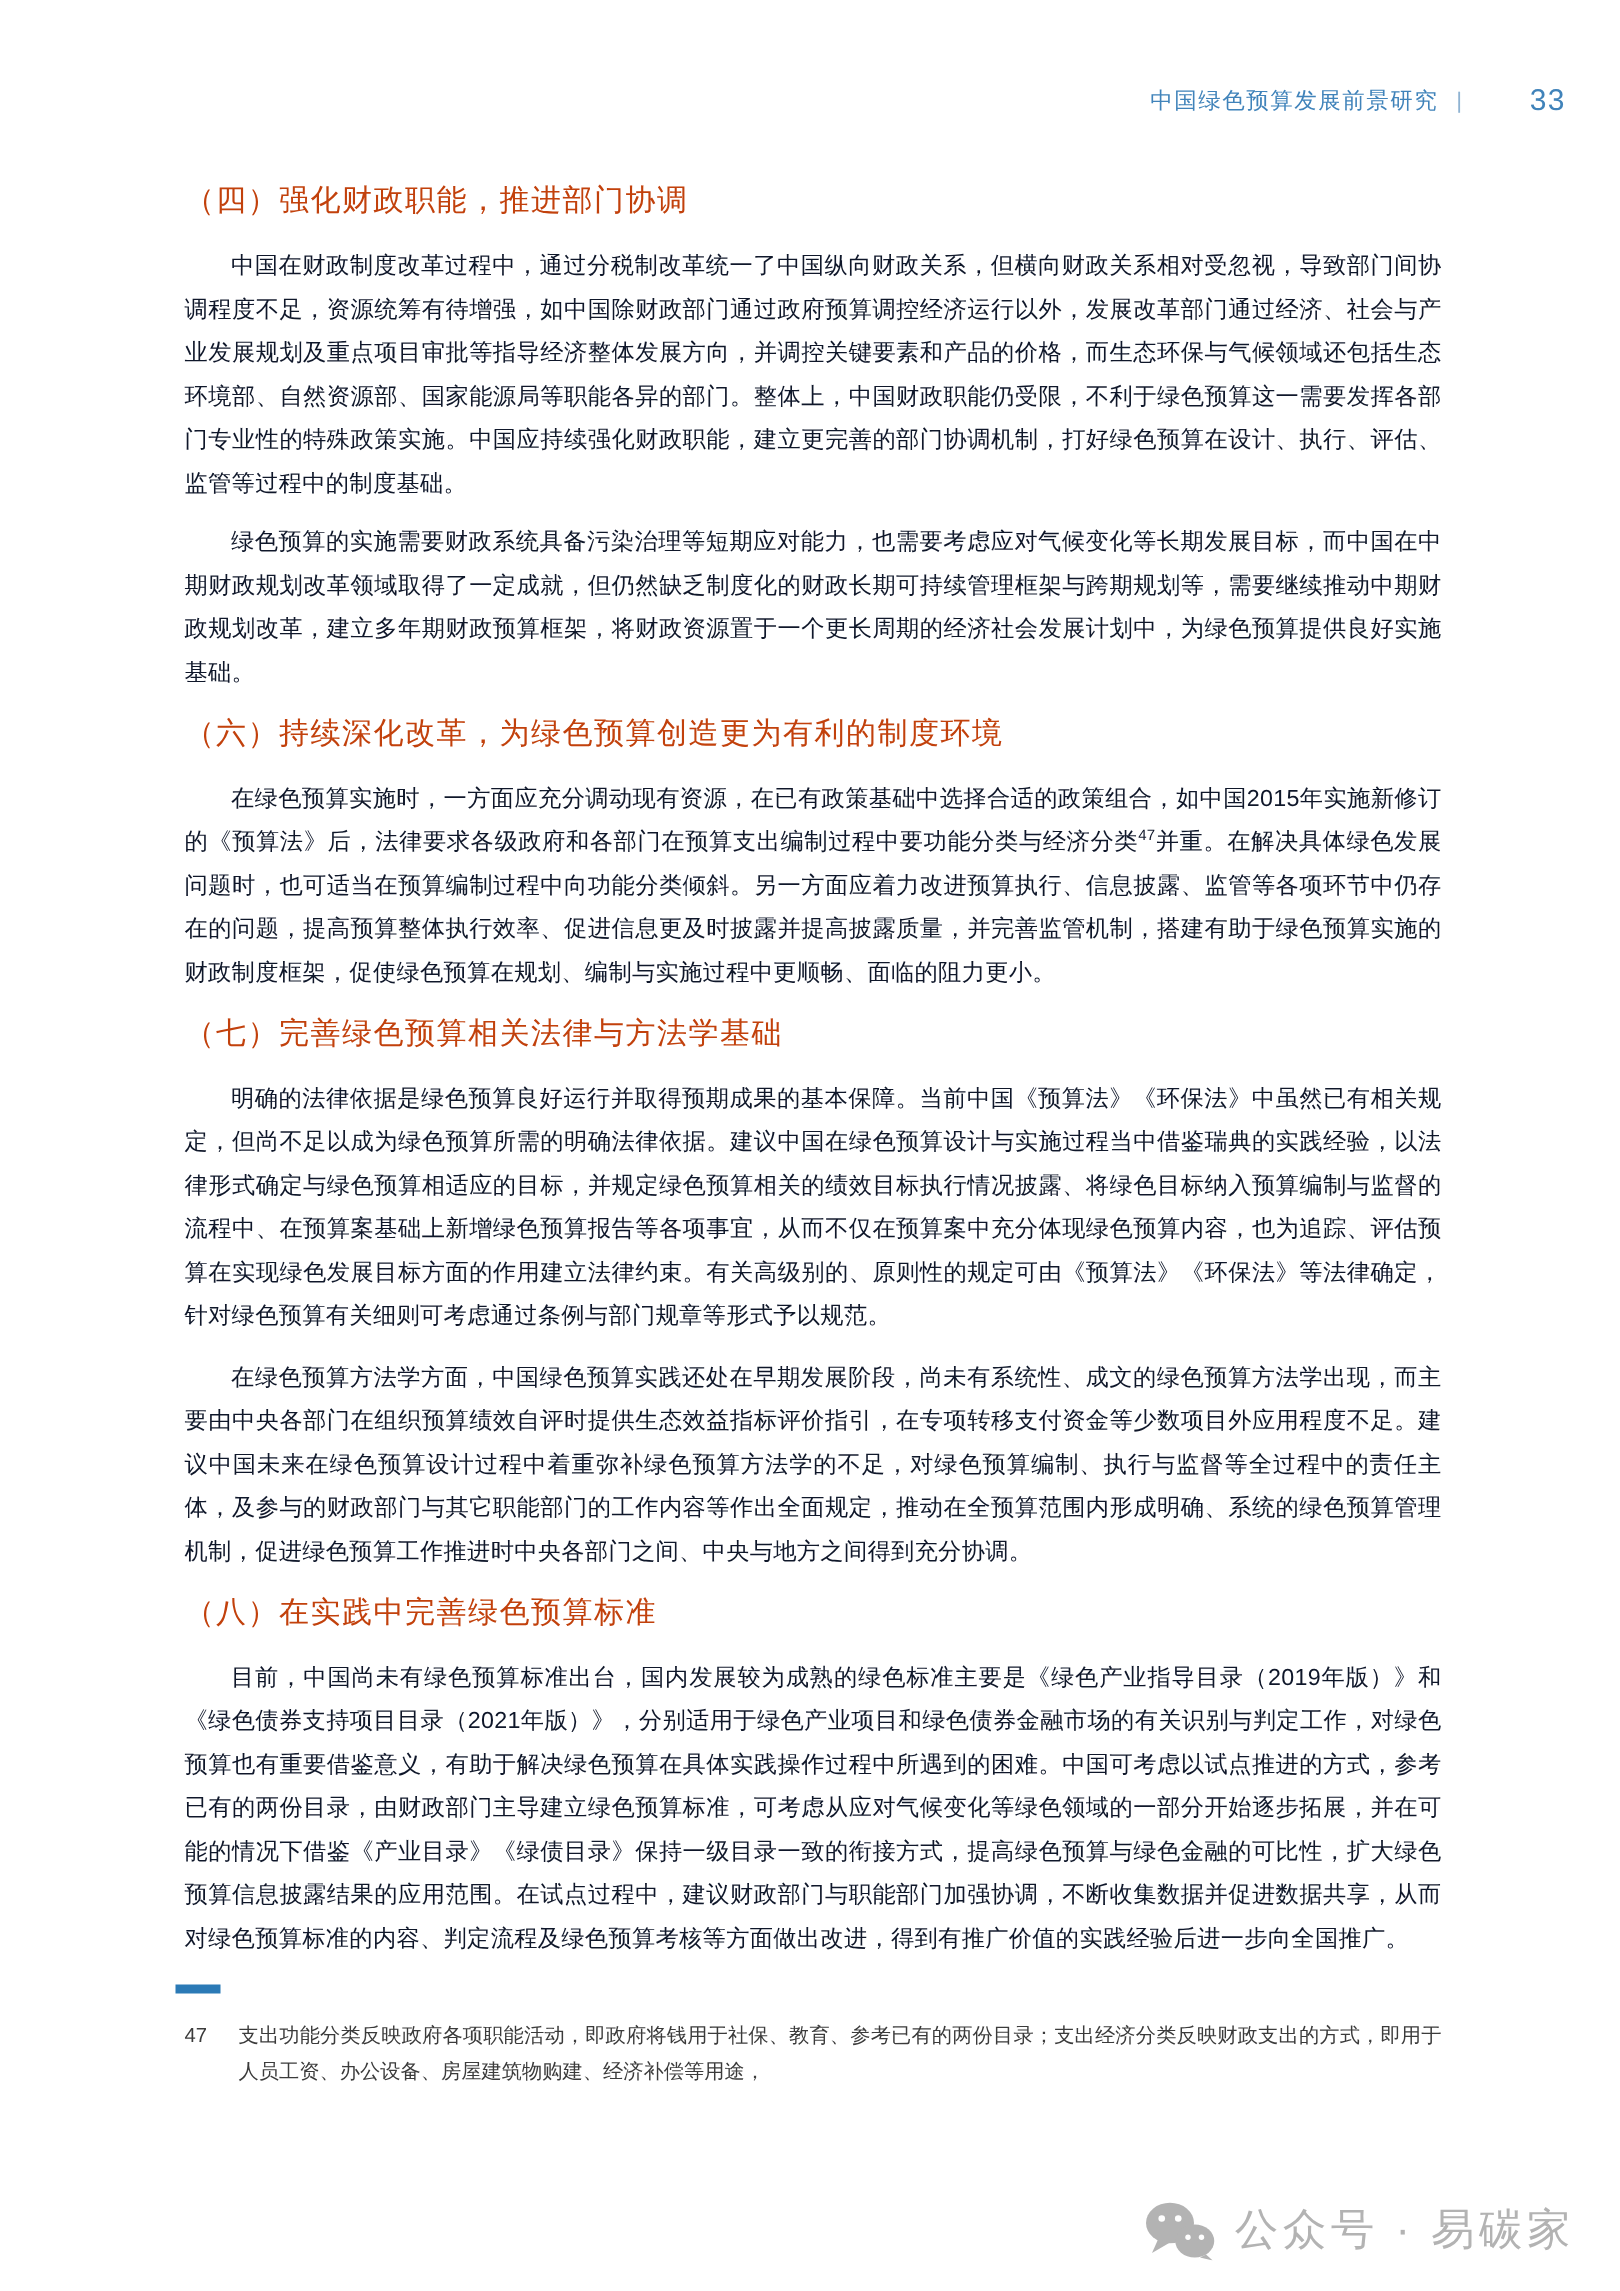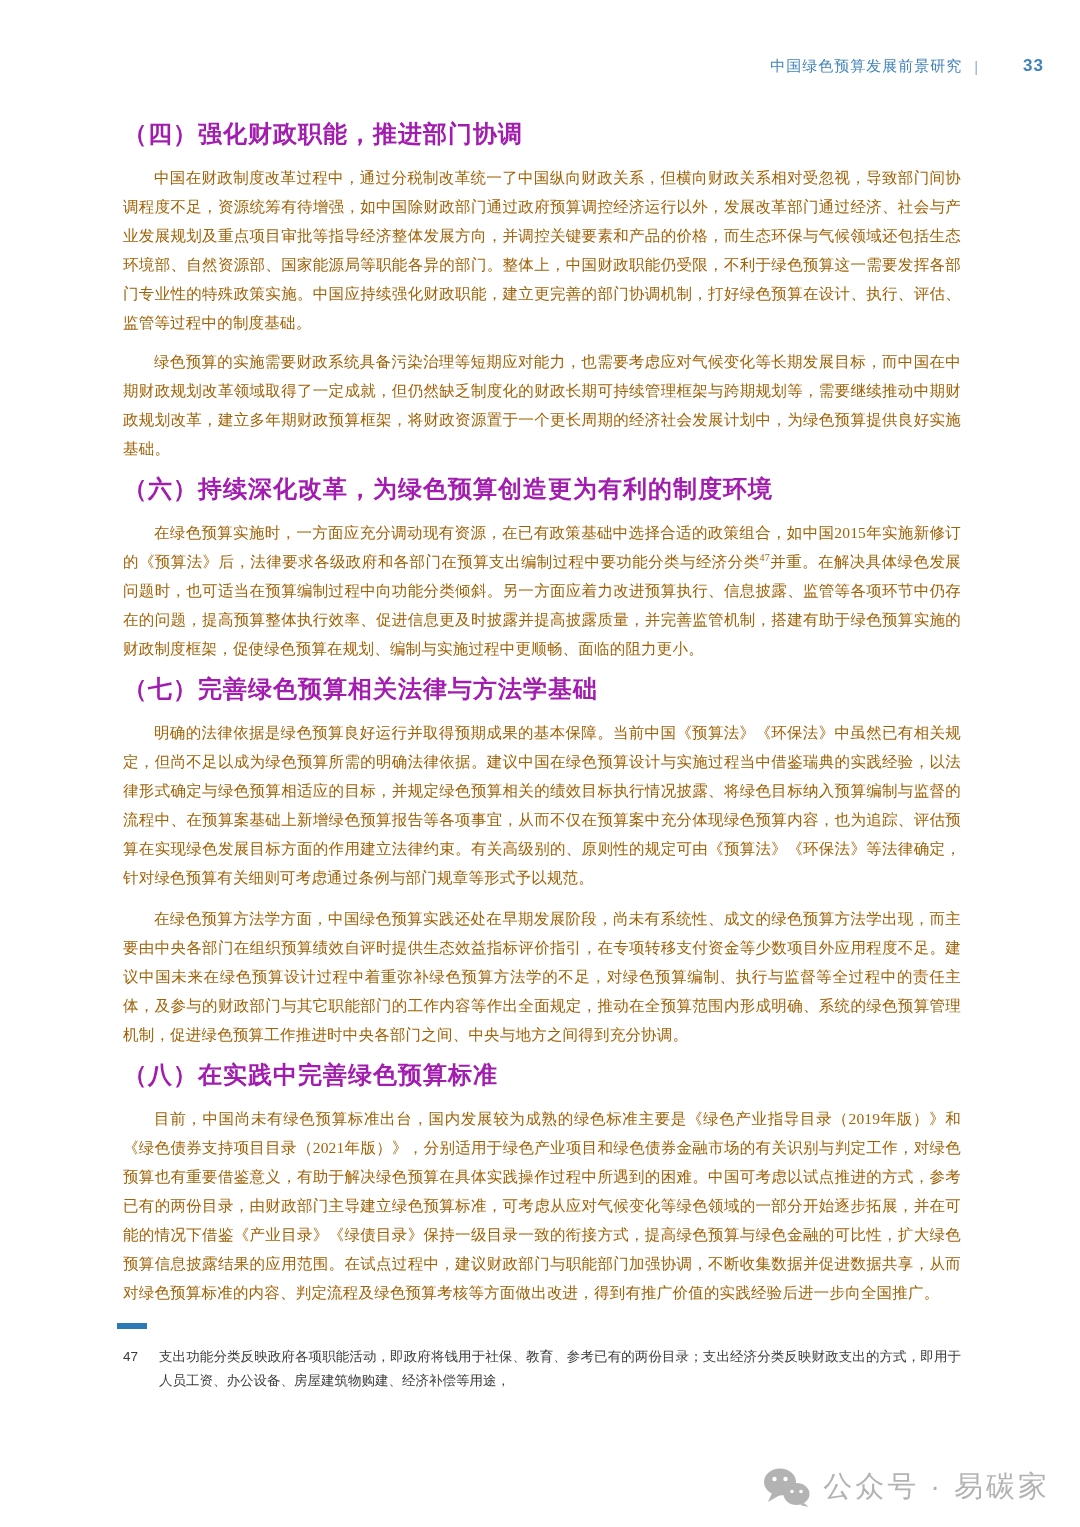--- a/index.html
+++ b/index.html
@@ -7,33 +7,33 @@
     position:relative; width:1080px; height:1527px; background:#ffffff;
     font-family:"Liberation Sans","DejaVu Sans",sans-serif; overflow:hidden;padding-left:20px;
   }
   
   .header {
     position:absolute; top:56px; right:56px;
     display:flex; align-items:center;
     font-size:15px; color:#4083ba; letter-spacing:1px;
   }
   .header .sep { margin-left:12px; color:#8fb3d2; }
-  .header .pnum { margin-left:44px; font-size:17px;font-weight:bold; }
+  .header .pnum { margin-left:44px; font-size:20px; }
 
   
   .content { position:absolute; left:123px; top:118px; width:838px; }
   section { margin-bottom:10px; }
   h2.section-heading {
     margin:0 0 13px 0; padding:0;
-    font-size:24px; line-height:32px; font-weight:700;
-    color:#a21caf; letter-spacing:1px;
+    font-size:20px; line-height:32px; font-weight:400;
+    color:#c2410c; letter-spacing:1px;
   }
   section p {
-    margin:0; font-size:15.5px; line-height:29px; color:#a16207;
-    text-align:justify; text-indent:2em; letter-spacing:0.2px;font-family:Liberation Serif, serif;
+    margin:0; font-size:15.5px; line-height:29px; color:#0f172a;
+    text-align:justify; text-indent:2em; letter-spacing:0.2px;
   }
   section p + p { margin-top:12px; }
   sup.fn-ref { font-size:10px; line-height:0; }
 
   
   .footer { margin-top:16px; }
   .fn-divider { width:30px; height:6px; background:#2b7ab6; margin:0 0 16px -6px; }
   .footnote { display:flex; font-size:13.5px; line-height:24px; color:#3b3b3b; }
   .fn-num { flex:0 0 36px; }
   .fn-text { flex:1; text-align:justify; }

